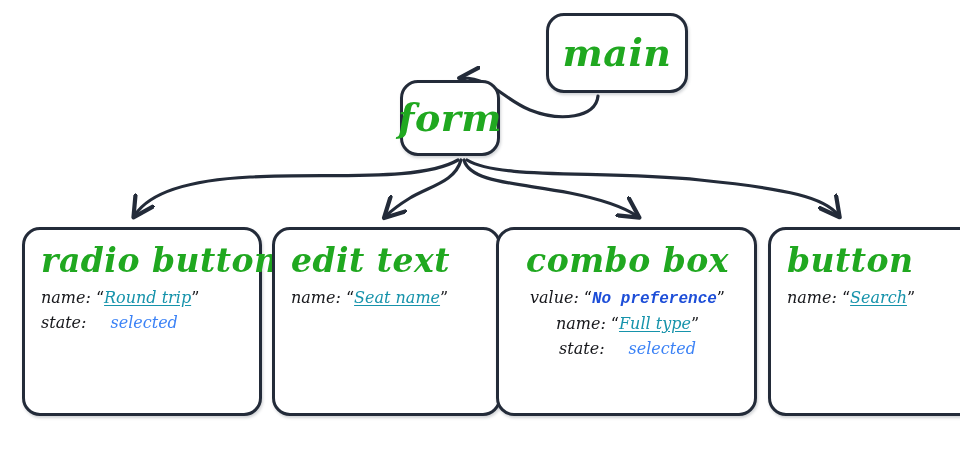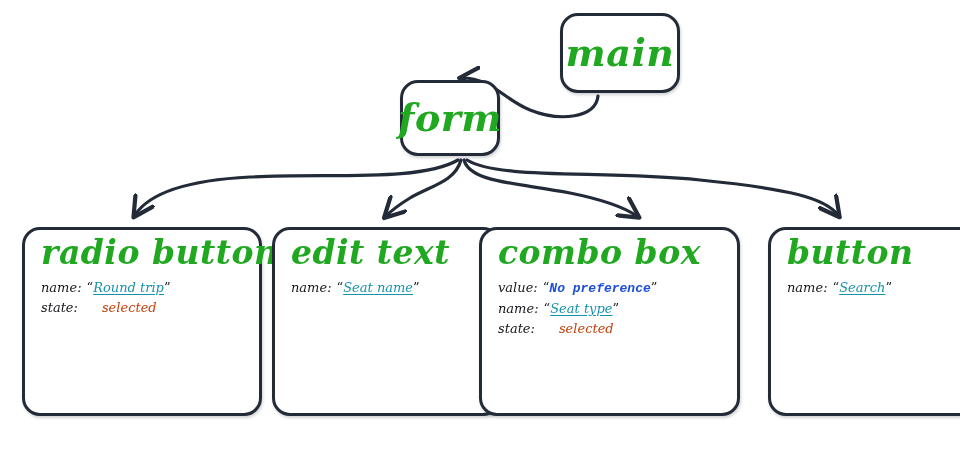--- a/index.html
+++ b/index.html
@@ -56,33 +56,33 @@
     align-items: center;
     justify-content: center;
   }
   .node-simple .node-title {
     font-size: 38px;
     line-height: 1;
   }
 
   
   .node-leaf {
-    padding: 4px 14px 0 16px;
+    padding: 12px 14px 0 16px;
   }
   .node-leaf .node-title {
     font-size: 33px;
     line-height: 1.15;
     display: block;
     margin-bottom: 6px;
   }
 
   .attr-row {
     font-family: "DejaVu Serif", serif;
     font-style: italic;
-    font-size: 13px;
+    font-size: 16px;
     line-height: 1.55;
     white-space: nowrap;
     color: #17181c;
   }
   .attr-key {
     color: #17181c;
   }
   .attr-val {
     margin-left: 5px;
   }
@@ -90,36 +90,36 @@
     color: #17181c;
     font-style: normal;
   }
 
   .v-link {
     color: #1693ab;
     text-decoration: underline;
     text-underline-offset: 2px;
   }
   .v-orange {
-    color: #c2410c;
+    color: #3b82f6;
     margin-left: 24px;
   }
   .v-purple {
     color: #1d4ed8;
     font-weight: bold;
     font-family: Liberation Mono, monospace;
   }
 
   
-  #node-main   { left: 560px; top: 13px;  width: 120px; height: 80px; }
+  #node-main   { left: 546px; top: 13px;  width: 142px; height: 80px; }
   #node-form   { left: 400px; top: 80px;  width: 100px; height: 76px; }
 
   #node-radio  { left: 22px;  top: 227px; width: 240px; height: 189px; }
   #node-edit   { left: 272px; top: 227px; width: 229px; height: 189px; }
-  #node-combo  { left: 479px; top: 227px; width: 261px; height: 189px; }
+  #node-combo  { left: 496px; top: 227px; width: 261px; height: 189px; text-align: center; }
   #node-button { left: 768px; top: 227px; width: 210px; height: 189px; }
 </style>
 </head>
 <body>
 
 <div id="canvas">
 
   <svg class="edges" viewBox="0 0 960 464" width="960" height="464" xmlns="http://www.w3.org/2000/svg">
     <defs>
       <marker id="arrow" viewBox="0 0 12 12" refX="9.2" refY="6" markerWidth="7.5" markerHeight="7.5" orient="auto-start-reverse">
@@ -170,21 +170,21 @@
   </div>
 
   <div class="node node-leaf" id="node-combo">
     <span class="node-title">combo box</span>
 
     <div class="attr-row">
       <span class="attr-key">value:</span><span class="attr-val"><span class="q">“</span><span class="v-purple">No preference</span><span class="q">”</span></span>
     </div>
 
     <div class="attr-row">
-      <span class="attr-key">name:</span><span class="attr-val"><span class="q">“</span><span class="v-link">Seat type</span><span class="q">”</span></span>
+      <span class="attr-key">name:</span><span class="attr-val"><span class="q">“</span><span class="v-link">Full type</span><span class="q">”</span></span>
     </div>
 
     <div class="attr-row">
       <span class="attr-key">state:</span><span class="attr-val v-orange">selected</span>
     </div>
   </div>
 
   <div class="node node-leaf" id="node-button">
     <span class="node-title">button</span>
 

